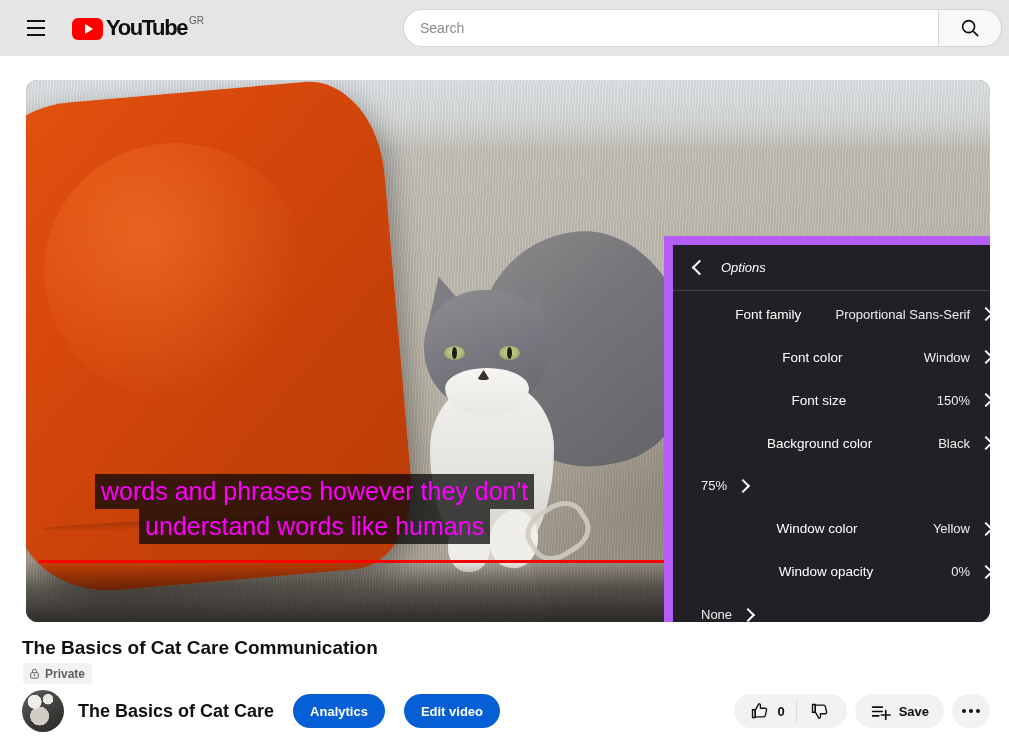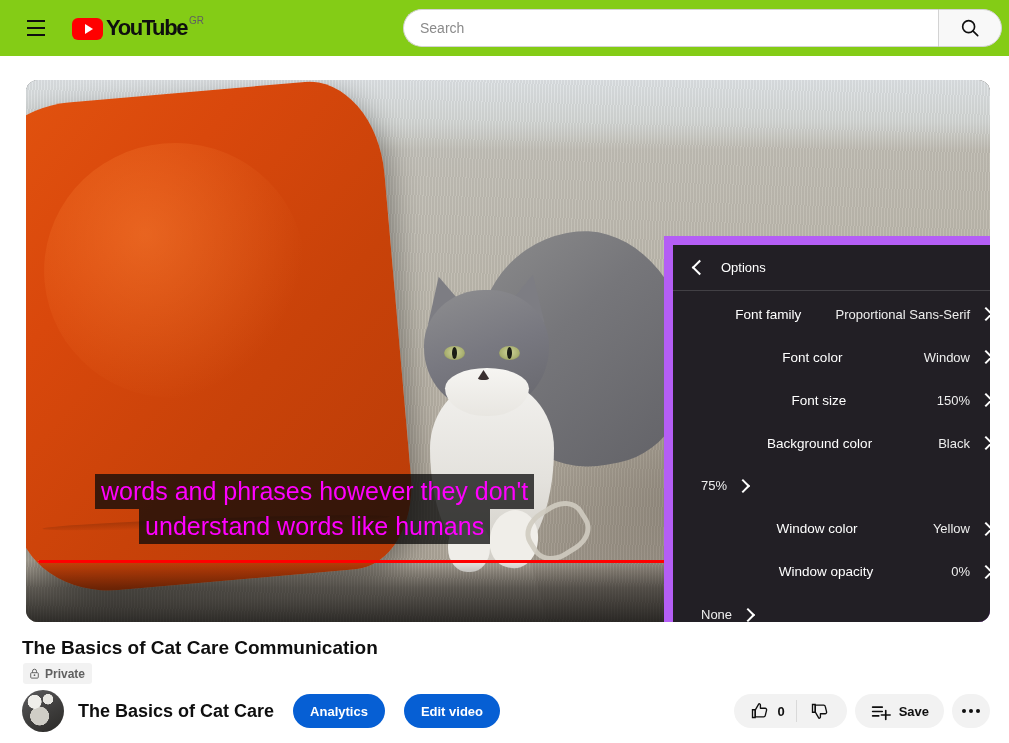--- a/index.html
+++ b/index.html
@@ -8,21 +8,21 @@
     background: #ffffff;
     font-family: "Liberation Sans", sans-serif;
     overflow: hidden;
   }
 
   
   .topbar {
     position: absolute; top: 0; left: 0;
     width: 1009px; height: 56px;
     display: flex; align-items: center;
-    background: #84cc16;
+    background: #e5e5e5;
   }
   .hamburger {
     width: 40px; height: 40px; margin-left: 16px;
     display: flex; flex-direction: column; justify-content: center;
     align-items: center; gap: 5px; cursor: pointer; border-radius: 50%;
   }
   .hamburger span { display: block; width: 18px; height: 2px; background: #0f0f0f; }
 
   .logo-wrap {
     display: flex; align-items: flex-start;
@@ -232,21 +232,21 @@
     width: 20px; height: 20px; position: relative;
     display: inline-block;
   }
   .back-chevron::before {
     content: ""; position: absolute; left: 7px; top: 4px;
     width: 9px; height: 9px;
     border-left: 2.4px solid #fff; border-bottom: 2.4px solid #fff;
     transform: rotate(45deg);
   }
   .menu-header-title {
-    color: #ffffff; font-size: 13px; margin-left: 14px;
+    color: #ffffff; font-size: 13px; margin-left: 14px; font-style: italic;
   }
   .menu-list { flex: 1 1 auto; display: flex; flex-direction: column; padding-top: 2px; }
   .menu-row {
     flex: 1 1 0; min-height: 0;
     display: flex; align-items: center;
     padding: 0 12px 0 28px;
     cursor: pointer;
     text-align: center;
   }
   .row-label {

